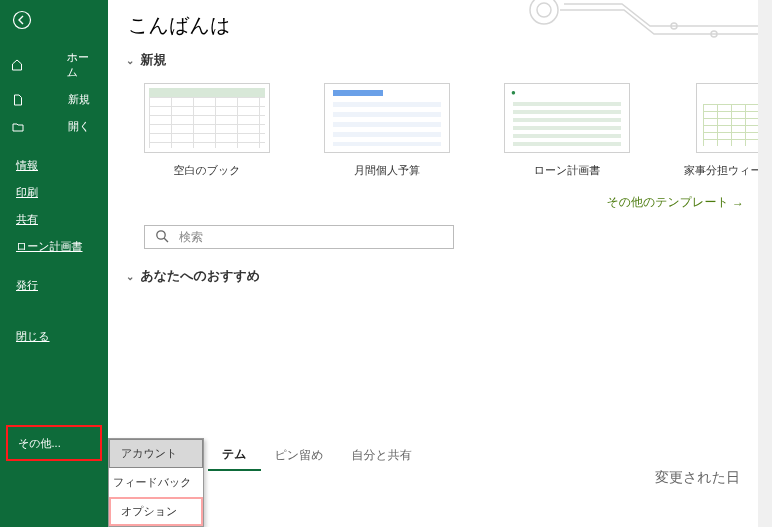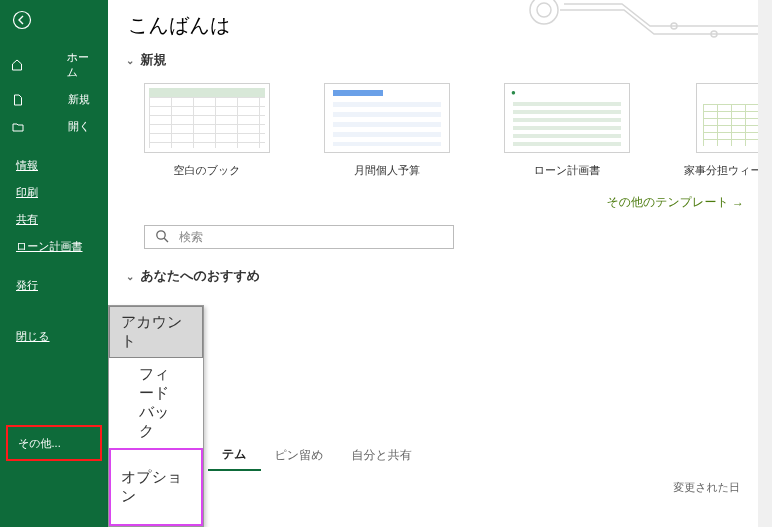--- a/index.html
+++ b/index.html
@@ -34,28 +34,28 @@
 .thumb-loan::after { content: ""; position: absolute; left: 8px; top: 18px; right: 8px; bottom: 6px; background:
   repeating-linear-gradient(#e0ece0 0 4px, #fff 4px 8px); }
 .thumb-chore { background: #e8f0dc; }
 .thumb-chore::before { content: ""; position: absolute; right: 4px; top: 2px; width: 32px; height: 14px; background: radial-gradient(circle at 30% 50%, #c08040 4px, transparent 4px), radial-gradient(circle at 70% 50%, #70a050 4px, transparent 4px); }
 .thumb-chore::after { content: ""; position: absolute; left: 6px; top: 20px; right: 6px; bottom: 6px; background:
   linear-gradient(#cde0b8 1px, transparent 1px) 0 0/100% 7px,
   linear-gradient(90deg, #cde0b8 1px, transparent 1px) 0 0/14px 100%; }
 .more-tpl { text-align: right; padding: 6px 28px 10px; font-size: 12px; color: #4d7c0f; cursor: pointer; }
 .search-box { margin: 4px 0 12px 36px; width: 310px; height: 24px; border: 1px solid #bbb; display: flex; align-items: center; padding: 0 10px; font-size: 12px; color: #888; cursor: text; }
 .search-box .sicon { margin-right: 10px; color: #666; }
-.popup { position: absolute; left: 108px; bottom: 0; width: 96px; background: #fff; border: 1px solid #999; box-shadow: 2px 2px 4px rgba(0,0,0,0.2); font-size: 15px; }
-.popup-item { padding: 7px 30px; cursor: pointer; color: #333; }
+.popup { position: absolute; left: 108px; bottom: 0; width: 96px; background: #fff; border: 1px solid #999; box-shadow: 2px 2px 4px rgba(0,0,0,0.2); font-size: 11px; }
+.popup-item { padding: 7px 4px; cursor: pointer; color: #333; }
 .popup-item.hover { background: #d8d8d8; border: 1px solid #888; padding: 6px 11px; }
-.popup-item.hl { border: 2px solid #d946ef; padding: 18px 10px; }
+.popup-item.hl { border: 2px solid #fca5a5; padding: 5px 10px; }
 .tabs-row { position: absolute; bottom: 56px; left: 108px; right: 14px; display: flex; align-items: center; font-size: 12px; padding-left: 100px; }
 .tab { padding: 6px 14px; color: #666; cursor: pointer; }
 .tab.active { color: #222; font-weight: 600; border-bottom: 2px solid #0e6b3a; }
-.mod-date { position: absolute; right: 32px; bottom: 32px; font-size: 11px; color: #666; }
+.mod-date { position: absolute; right: 32px; bottom: 40px; font-size: 14px; color: #666; }
 .deco-circuit { position: absolute; right: 8px; top: -4px; }
 </style>
 </head>
 <body>
 
 <div class="sidebar">
   <div class="back-btn">
     <svg width="20" height="20" viewBox="0 0 20 20">
         <circle cx="10" cy="10" r="8.5" stroke-width="1.2"></circle>
         <path d="M11 6 L7 10 L11 14" stroke-width="1.4"></path>

